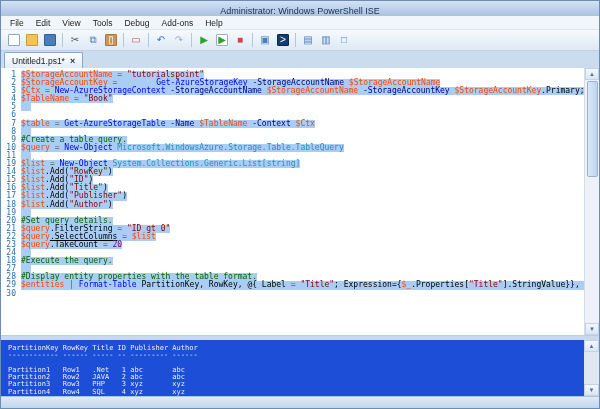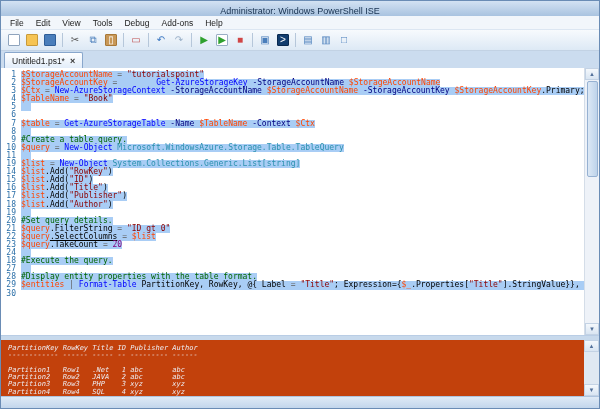--- a/index.html
+++ b/index.html
@@ -48,21 +48,21 @@
   .vs-arrow { height:12px; width:100%; flex:0 0 12px; display:flex; align-items:center; justify-content:center;
               font-size:6px; color:#52709a; background:linear-gradient(#f4f8fc,#d9e5f2); border:1px solid #c3d2e4; }
   .vs-thumb { width:11px; flex:0 0 96px; background:linear-gradient(90deg,#dce8f5,#bed3ea);
               border:1px solid #96b1d2; border-radius:2px; margin-top:1px; }
   .vs-space { flex:1; }
 
   
   .splitter { height:4px; flex:0 0 4px; background:#c7d9ec; }
 
   
-  .console { height:56px; flex:0 0 56px; background:#c2410c; display:flex; overflow:hidden;font-style:italic; }
+  .console { height:56px; flex:0 0 56px; background:#1d4ed8; display:flex; overflow:hidden; }
   .console pre { flex:1; overflow:hidden; color:#eeeef4; font-family:"DejaVu Sans Mono", monospace;
                  font-size:7px; line-height:7.3px; padding:5px 0 0 7px; }
   .console .vscroll { background:#dfe8f2; border-left:none; }
 
   
   .statusbar { height:12px; flex:0 0 12px; background:linear-gradient(#dfeaf6,#c2d6ec); border-top:1px solid #aec4de; }
 </style>
 </head>
 <body>
 

